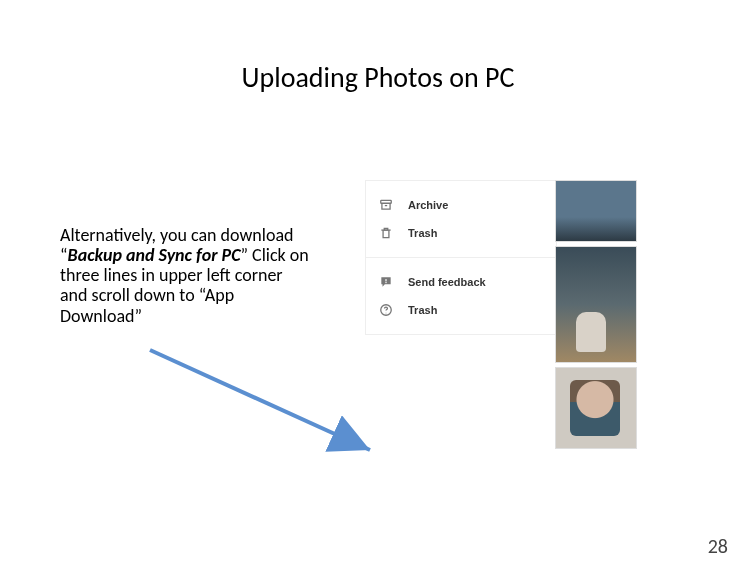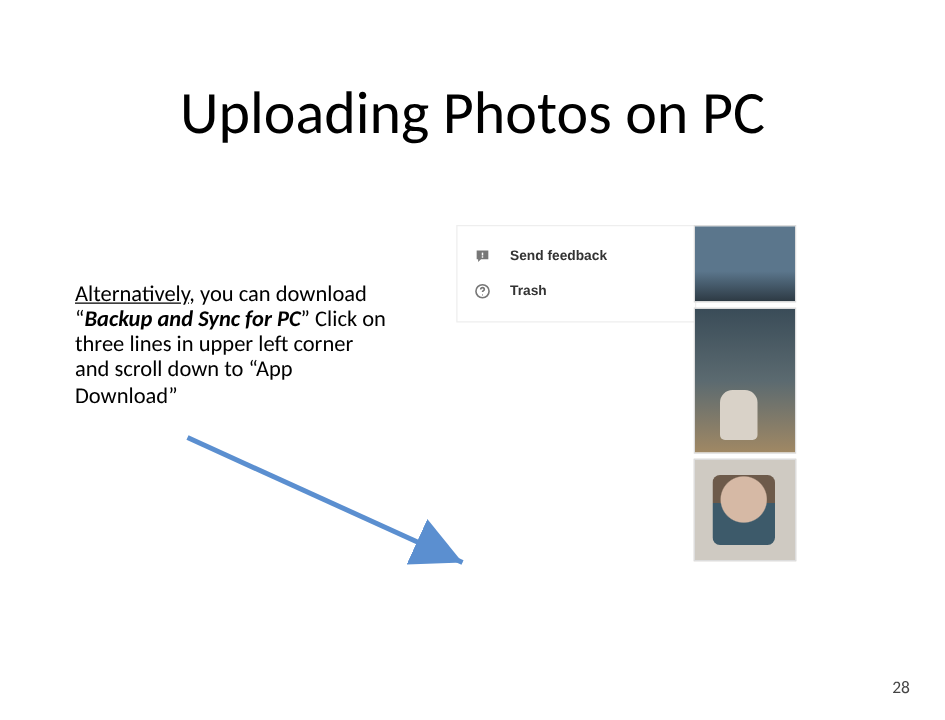--- a/index.html
+++ b/index.html
@@ -16,33 +16,33 @@
     width: 756px;
     height: 576px;
     position: relative;
   }
   .title {
     position: absolute;
     top: 60px;
     left: 0;
     right: 0;
     text-align: center;
-    font-size: 48px;
+    font-size: 28px;
     color: #000;
   }
   .body-text {
     position: absolute;
     top: 225px;
     left: 60px;
     width: 250px;
     font-size: 18px;
     line-height: 1.12;
     color: #000;
   }
-  .body-text .u { text-decoration: underline; }
+  .body-text .u { }
   .body-text .bi { font-weight: bold; font-style: italic; }
   .arrow-svg {
     position: absolute;
     top: 345px;
     left: 145px;
     width: 250px;
     height: 120px;
   }
   .menu-panel {
     position: absolute;
@@ -107,21 +107,21 @@
   .thumb.t3::after{
     content:""; position:absolute; left:14px; top:12px; width:50px; height:56px;
     background: radial-gradient(circle at 50% 35%, #d6b9a5 0 18px, transparent 19px),
                 linear-gradient(180deg,#6d5a4a 0 40%,#3d5a6a 40% 100%);
     border-radius:6px;
   }
   .page-num {
     position: absolute;
     bottom: 18px;
     right: 28px;
-    font-size: 14px;
+    font-size: 20px;
     color: #444;
   }
 </style>
 </head>
 <body>
 
 <div class="slide">
 
   <div class="title">Uploading Photos on PC</div>
 
@@ -133,20 +133,42 @@
     <defs>
       <marker id="ah" markerWidth="12" markerHeight="12" refX="10" refY="5" orient="auto">
         <path d="M0,0 L10,5 L0,10 Z" fill="#5b8fd0"></path>
       </marker>
     </defs>
     <line x1="5" y1="5" x2="225" y2="105" stroke="#5b8fd0" stroke-width="4" marker-end="url(#ah)"></line>
   </svg>
 
   <div class="menu-panel">
 
+    <div class="menu-group">
+      <div class="menu-row">
+        <span class="menu-icon">
+          <svg width="14" height="14" viewBox="0 0 24 24" fill="none" stroke="#777" stroke-width="2.2">
+              <rect x="3" y="4" width="18" height="5" rx="1"></rect>
+              <path d="M5 9v10h14V9"></path>
+              <path d="M10 13h4"></path>
+            </svg>
+        </span>
+        <span class="menu-label">Archive</span>
+      </div>
+      <div class="menu-row">
+        <span class="menu-icon">
+          <svg width="14" height="14" viewBox="0 0 24 24" fill="none" stroke="#777" stroke-width="2.2">
+              <path d="M4 7h16"></path>
+              <path d="M7 7v13h10V7"></path>
+              <path d="M9 4h6v3H9z"></path>
+            </svg>
+        </span>
+        <span class="menu-label">Trash</span>
+      </div>
+    </div>
 
 
     <div class="menu-group">
       <div class="menu-row">
         <span class="menu-icon">
           <svg width="14" height="14" viewBox="0 0 24 24" fill="#777">
               <path d="M4 4h16v12H10l-4 4V16H4z"></path>
               <rect x="11" y="7" width="2" height="4" fill="#fff"></rect>
               <rect x="11" y="12" width="2" height="2" fill="#fff"></rect>
             </svg>

